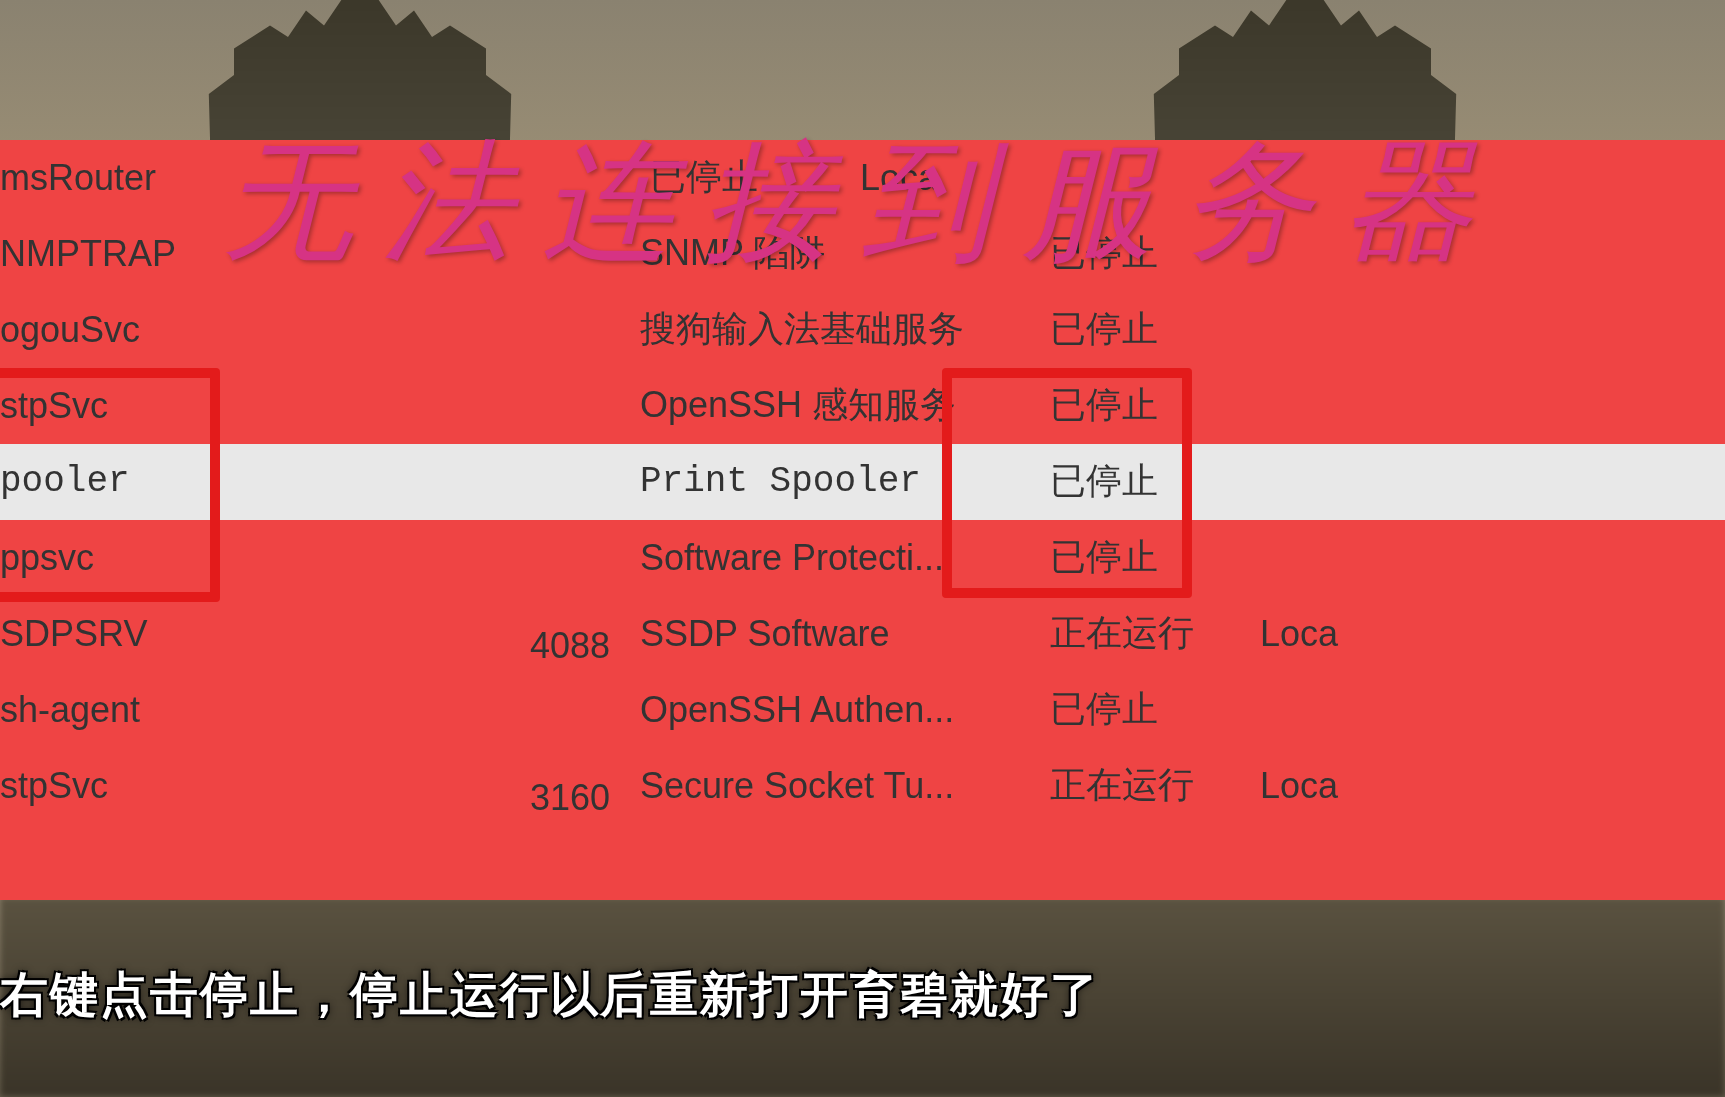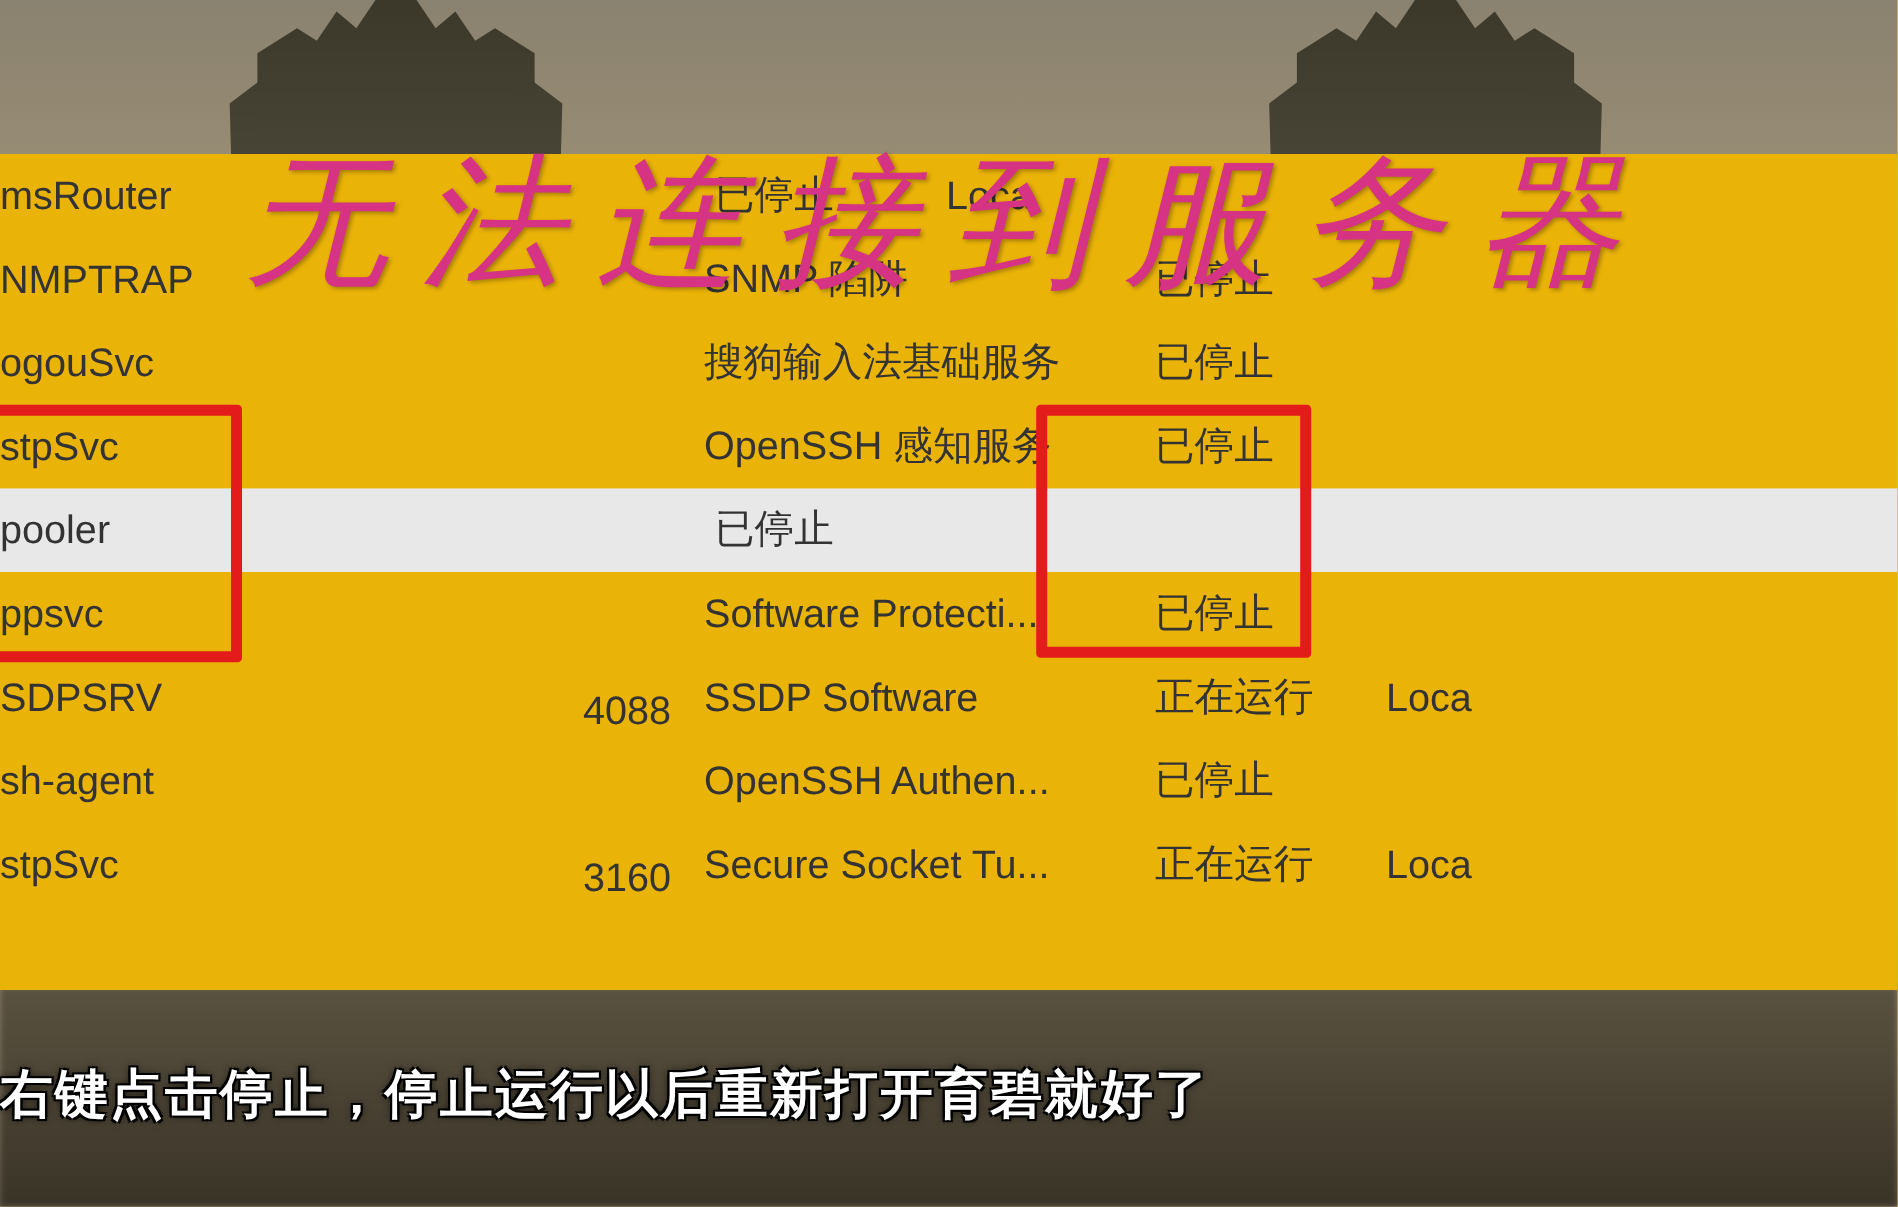--- a/index.html
+++ b/index.html
@@ -48,34 +48,35 @@
       height: 200px;
       background: linear-gradient(180deg, #5a5240 0%, #3a3428 100%);
       filter: blur(3px);
     }
     .services-panel {
       position: absolute;
       top: 140px;
       left: 0;
       right: 0;
       height: 760px;
-      background: #eab308;
+      background: #ef4444;
       z-index: 5;
     }
     .service-row {
       display: flex;
       align-items: center;
       height: 76px;
       padding: 0;
       font-size: 36px;
       color: #333;
       border-bottom: 1px solid transparent;
     }
     .service-row.highlighted {
       background: #e8e8e8;
+      font-family: Liberation Mono, monospace;
     }
     .col-name {
       width: 510px;
       padding-left: 0;
       white-space: nowrap;
       overflow: hidden;
     }
     .col-pid {
       width: 120px;
       text-align: right;
@@ -191,20 +192,21 @@
   <div class="service-row">
     <div class="col-name">stpSvc</div>
     <div class="col-pid"></div>
     <div class="col-desc">OpenSSH 感知服务</div>
     <div class="col-status">已停止</div>
     <div class="col-group"></div>
   </div>
   <div class="service-row highlighted">
     <div class="col-name">pooler</div>
     <div class="col-pid"></div>
+    <div class="col-desc">Print Spooler</div>
     <div class="col-status">已停止</div>
     <div class="col-group"></div>
   </div>
   <div class="service-row">
     <div class="col-name">ppsvc</div>
     <div class="col-pid"></div>
     <div class="col-desc">Software Protecti...</div>
     <div class="col-status">已停止</div>
     <div class="col-group"></div>
   </div>

